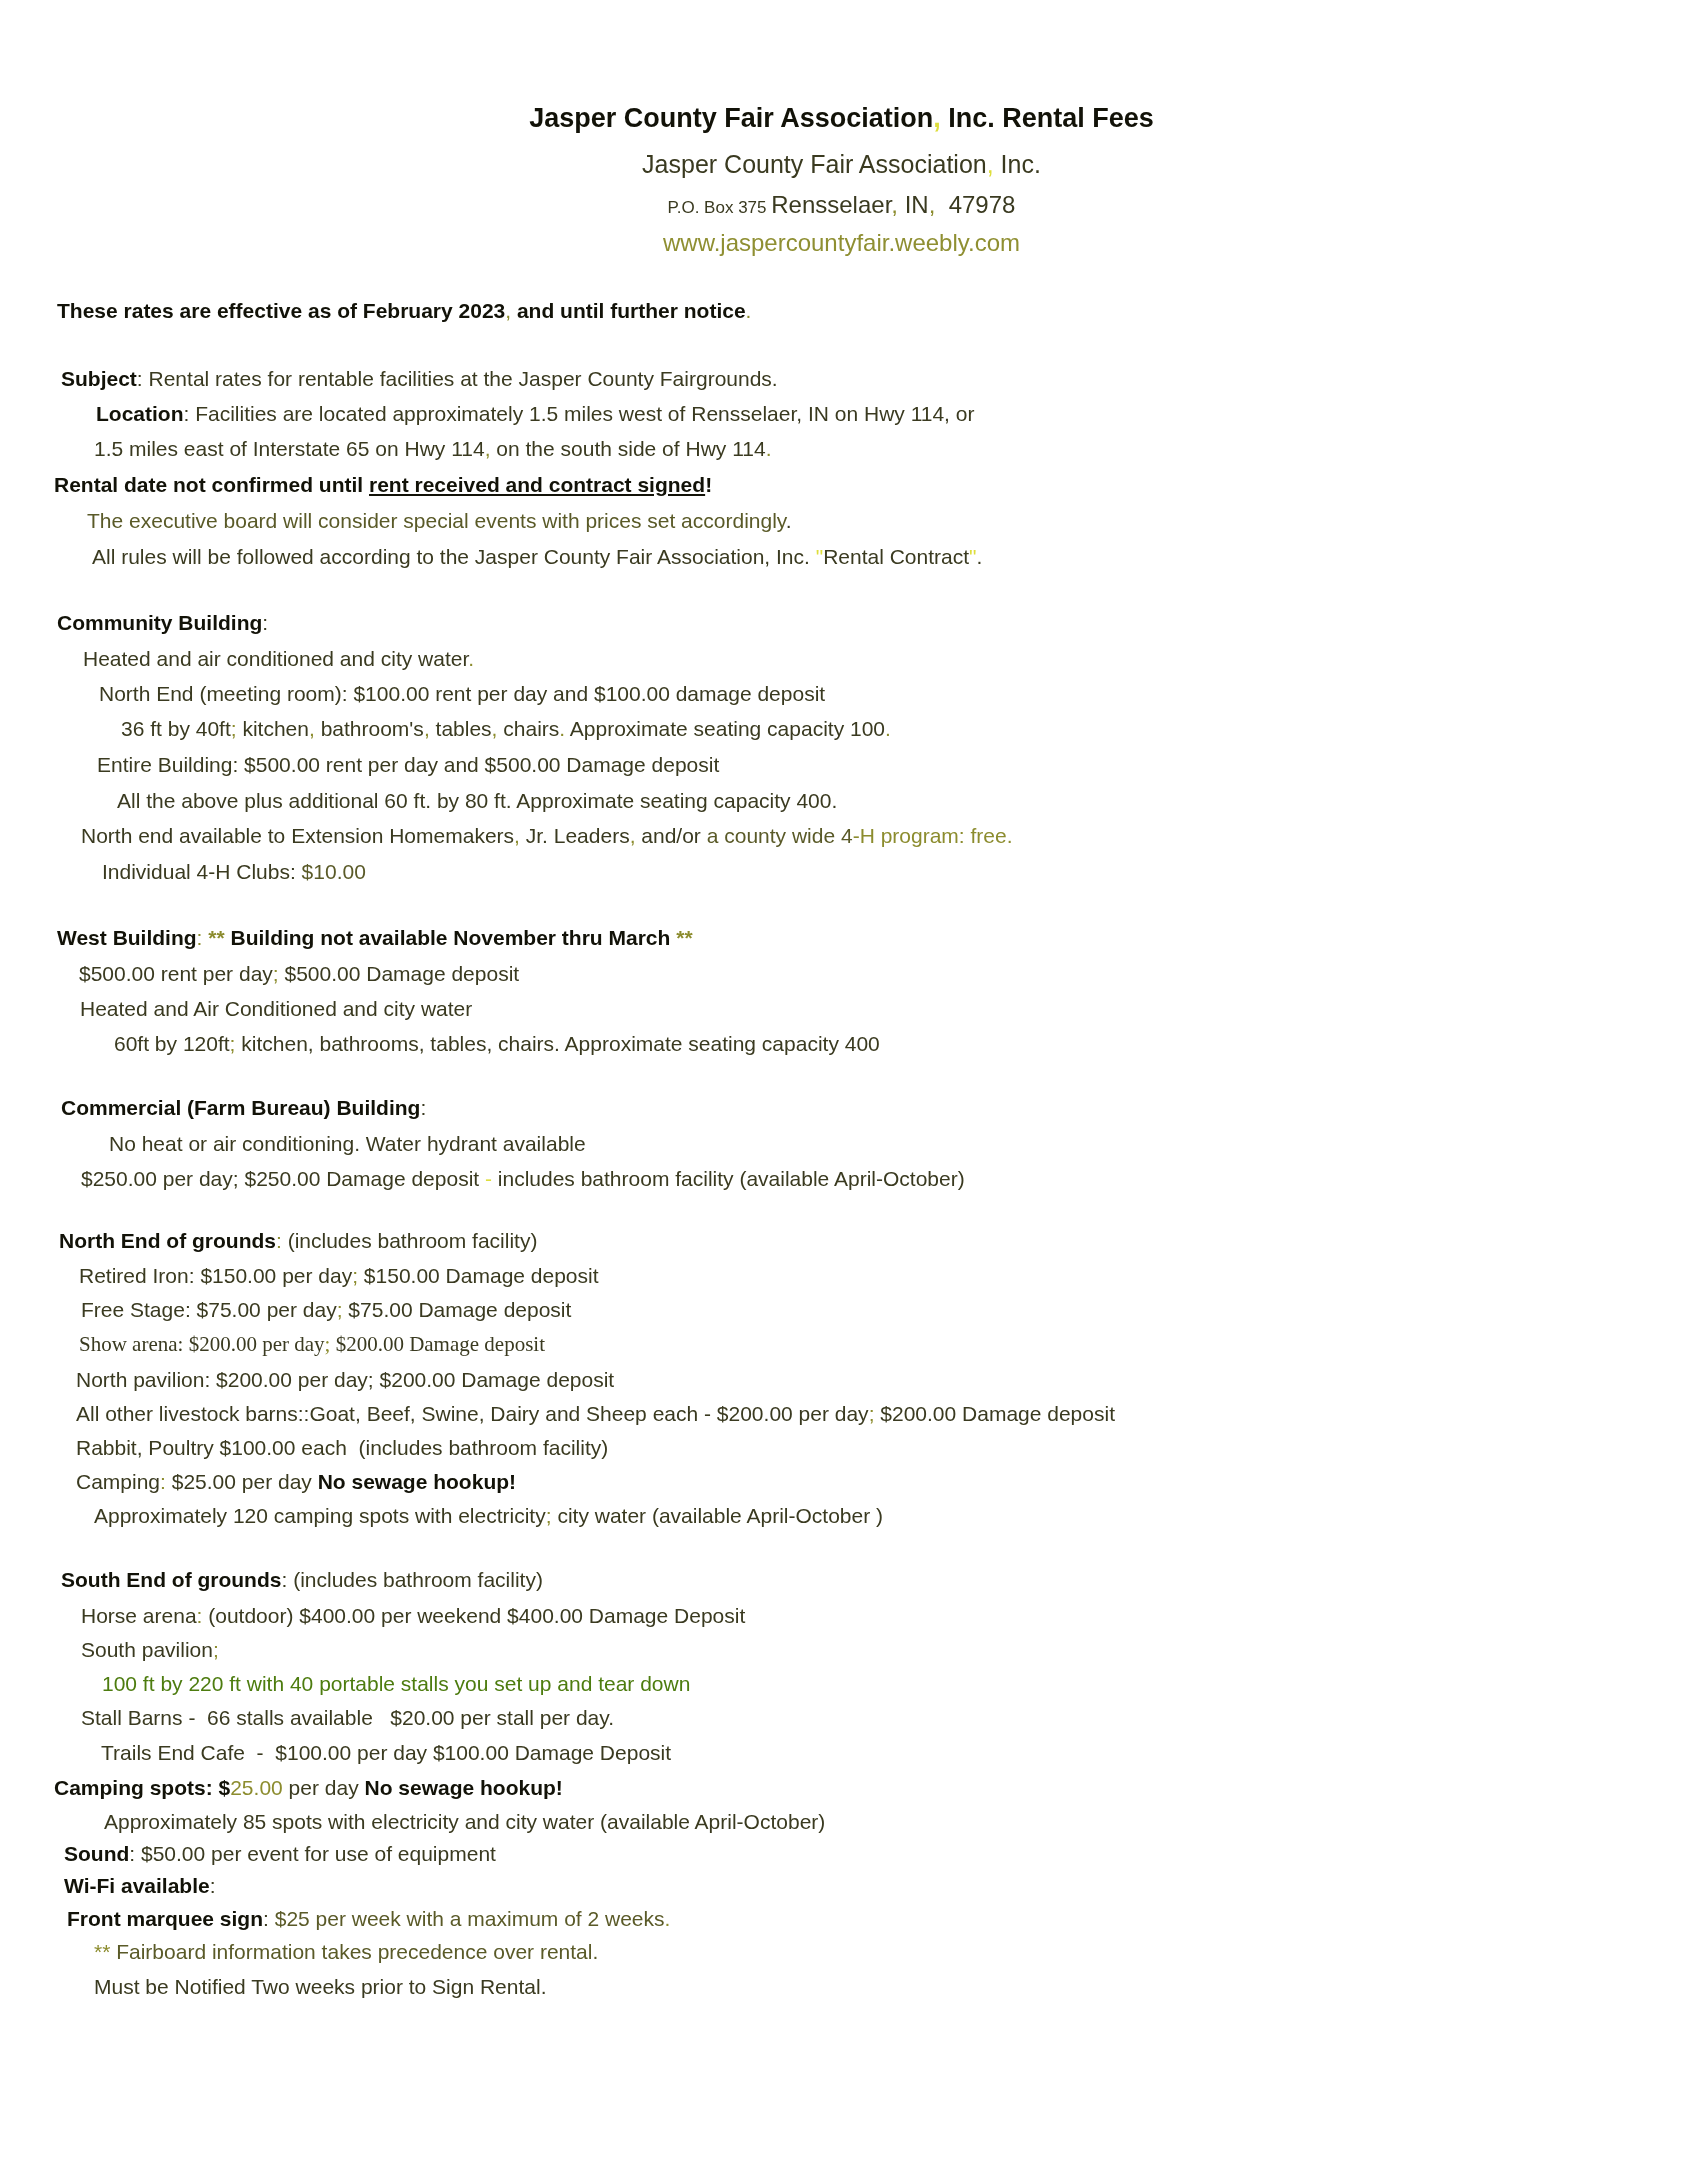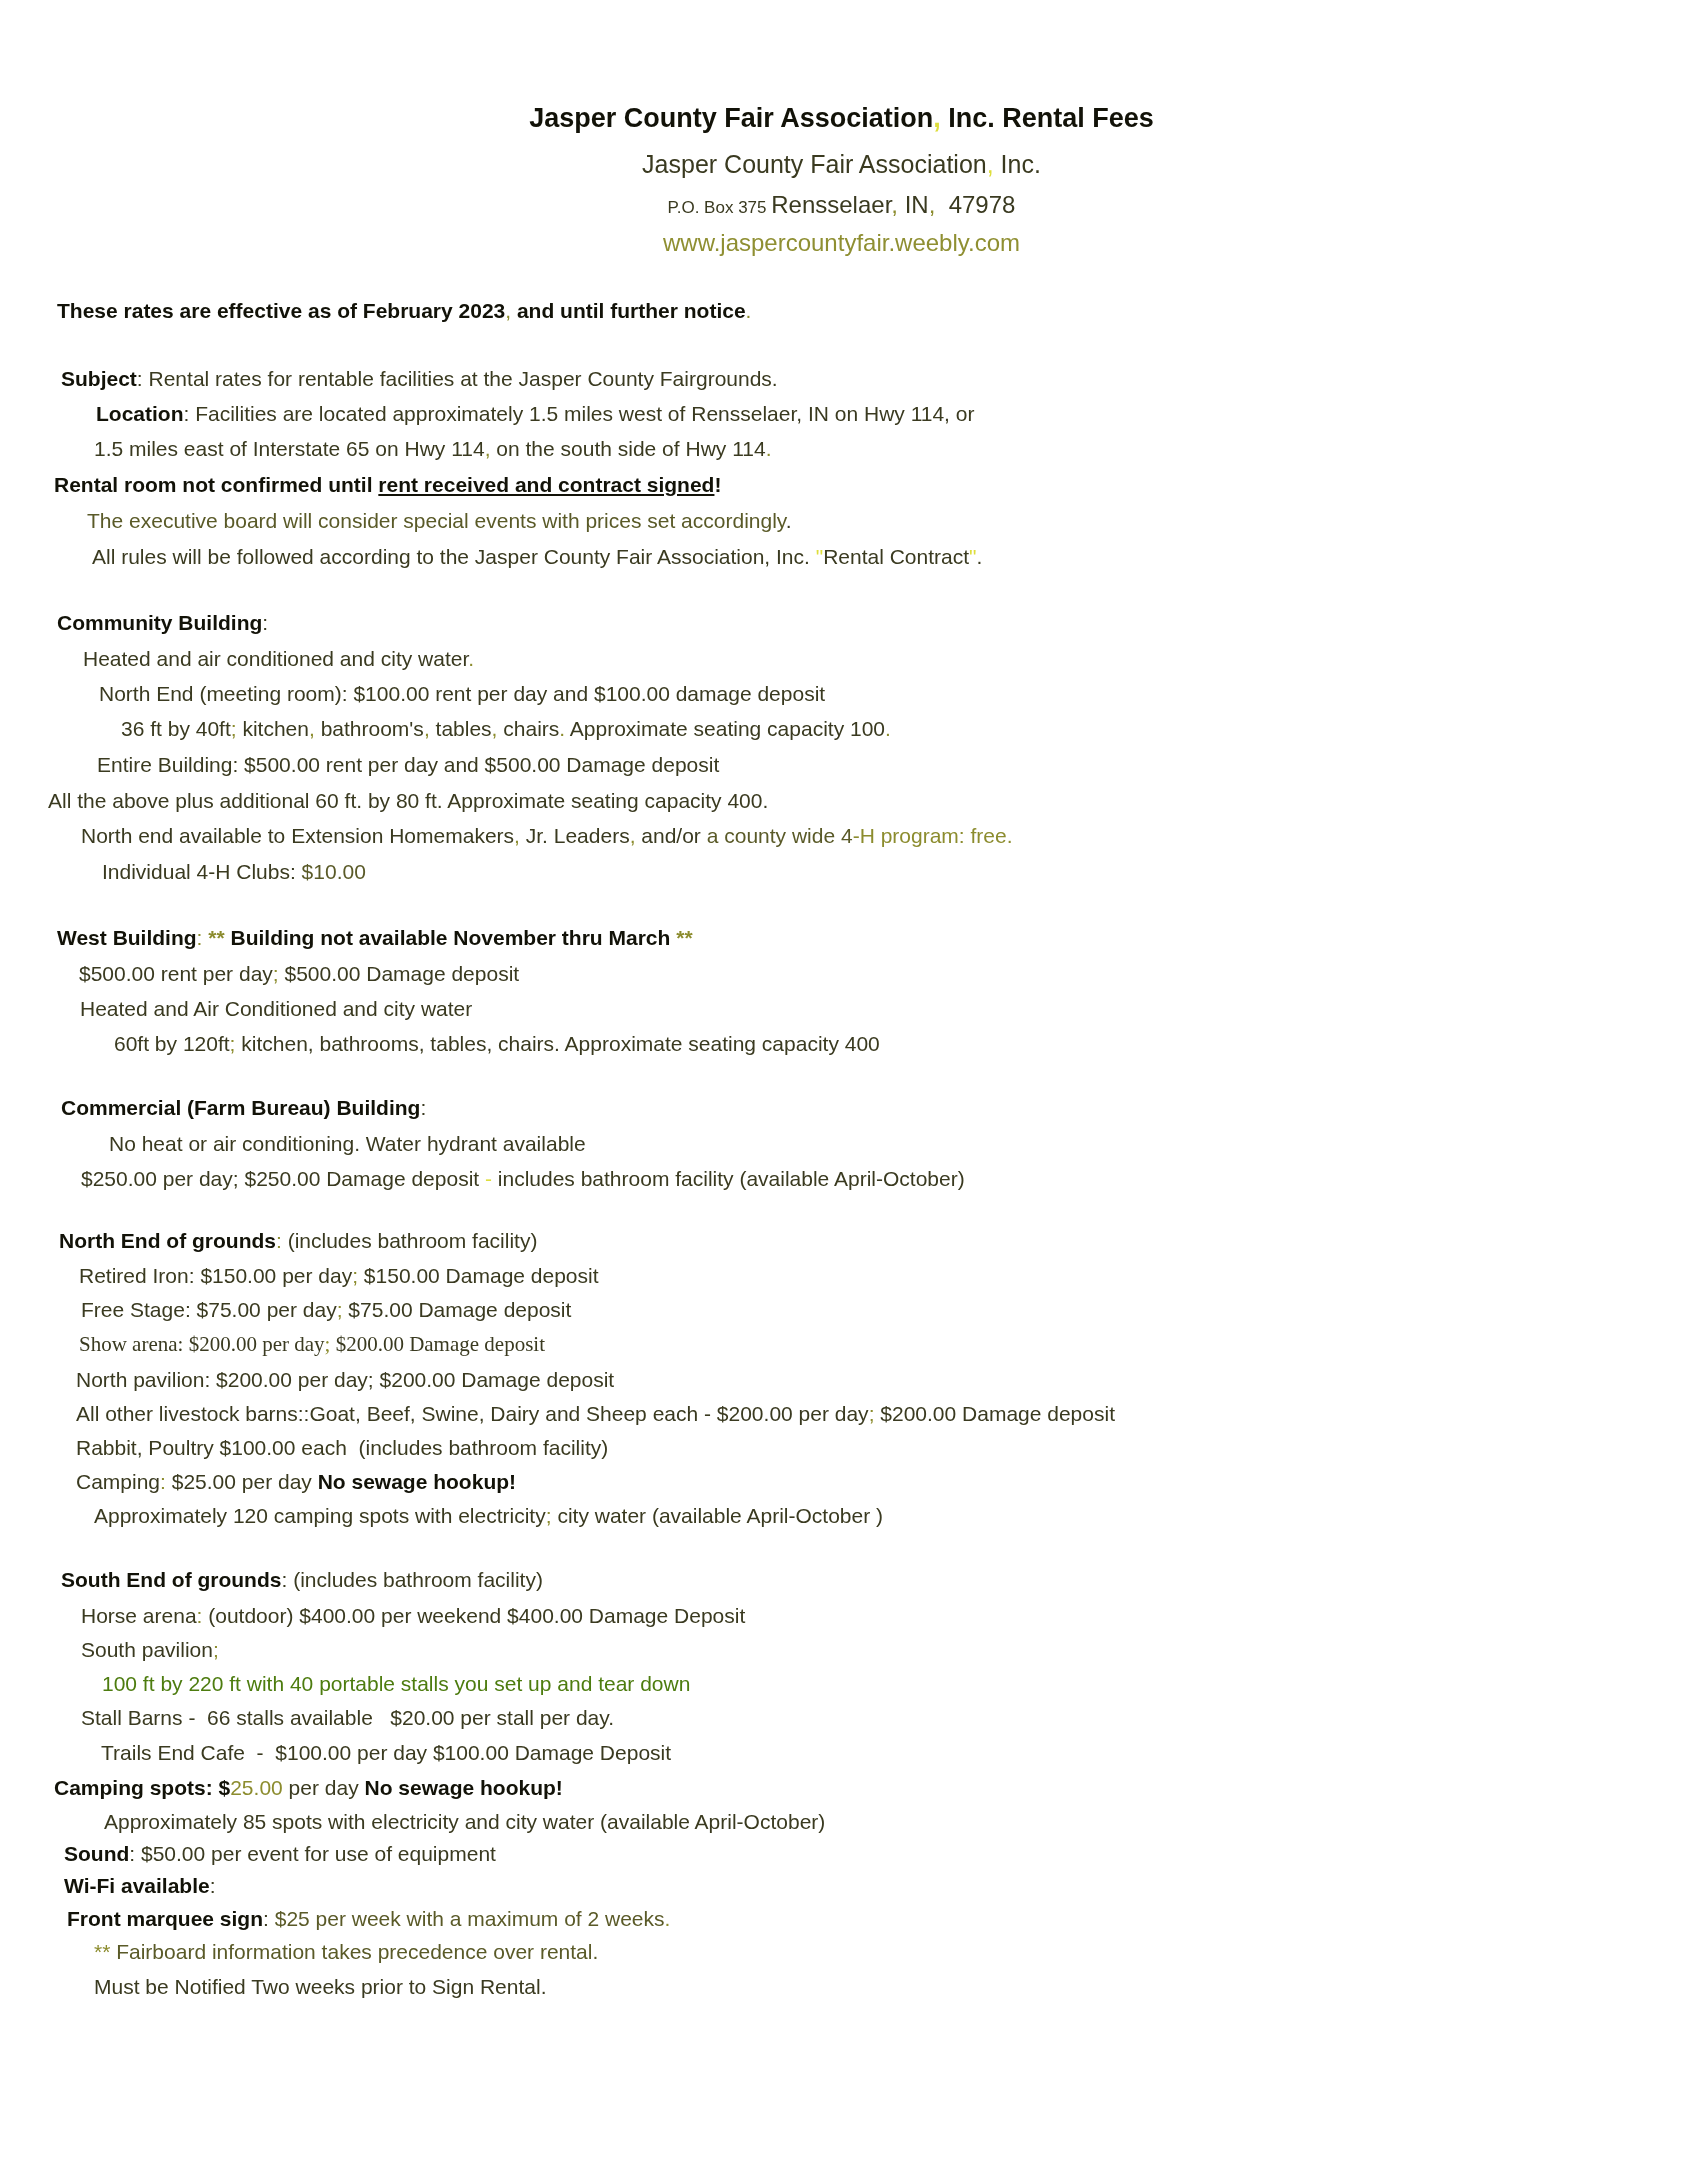--- a/index.html
+++ b/index.html
@@ -21,30 +21,30 @@
     <div class="line center" style="font-size: 27px; line-height: 46px;"><span class="b" style="color: rgb(18, 18, 8);">Jasper County Fair Association</span><span class="b" style="color: rgb(222, 222, 60);">,</span><span class="b" style="color: rgb(18, 18, 8);"> Inc. Rental Fees</span></div>
     <div class="line center" style="font-size: 25px; line-height: 47px;"><span style="color: rgb(58, 58, 32);">Jasper County Fair Association</span><span style="color: rgb(222, 222, 60);">,</span><span style="color: rgb(58, 58, 32);"> Inc.</span></div>
     <div class="line center" style="line-height: 34px;"><span style="color: rgb(58, 58, 32); font-size: 17px;">P.O. Box 375 </span><span style="color: rgb(58, 58, 32); font-size: 24px;">Rensselaer</span><span style="color: rgb(140, 140, 46); font-size: 24px;">,</span><span style="color: rgb(58, 58, 32); font-size: 24px;"> IN</span><span style="color: rgb(140, 140, 46); font-size: 24px;">,</span><span style="color: rgb(58, 58, 32); font-size: 24px;">  47978</span></div>
     <div class="line center" style="font-size: 24px; line-height: 36px;"><span style="color: rgb(143, 143, 50);">www.jaspercountyfair.weebly.com</span></div>
     <div class="spacer" style="height: 32px;"></div>
     <div class="line" style="padding-left: 57px; line-height: 35px;"><span class="b" style="color: rgb(18, 18, 8);">These rates are effective as of February 2023</span><span style="color: rgb(140, 140, 46);">,</span><span class="b" style="color: rgb(18, 18, 8);"> and until further notice</span><span style="color: rgb(140, 140, 46);">.</span></div>
     <div class="spacer" style="height: 33px;"></div>
     <div class="line" style="padding-left: 61px; line-height: 35px;"><span class="b" style="color: rgb(18, 18, 8);">Subject</span><span style="color: rgb(58, 58, 32);">: Rental rates for rentable facilities at the Jasper County Fairgrounds.</span></div>
     <div class="line" style="padding-left: 96px; line-height: 35px;"><span class="b" style="color: rgb(18, 18, 8);">Location</span><span style="color: rgb(58, 58, 32);">: Facilities are located approximately 1.5 miles west of Rensselaer, IN on Hwy 114, or</span></div>
     <div class="line" style="padding-left: 94px; line-height: 35px;"><span style="color: rgb(58, 58, 32);">1.5 miles east of Interstate 65 on Hwy 114</span><span style="color: rgb(140, 140, 46);">,</span><span style="color: rgb(58, 58, 32);"> on the south side of Hwy 114</span><span style="color: rgb(140, 140, 46);">.</span></div>
-    <div class="line" style="padding-left: 54px; line-height: 37px;"><span class="b" style="color: rgb(18, 18, 8);">Rental room not confirmed until </span><span class="b u" style="color: rgb(18, 18, 8);">rent received and contract signed</span><span class="b" style="color: rgb(18, 18, 8);">!</span></div>
+    <div class="line" style="padding-left: 54px; line-height: 37px;"><span class="b" style="color: rgb(18, 18, 8);">Rental date not confirmed until </span><span class="b u" style="color: rgb(18, 18, 8);">rent received and contract signed</span><span class="b" style="color: rgb(18, 18, 8);">!</span></div>
     <div class="line" style="padding-left: 87px; line-height: 36px;"><span style="color: rgb(90, 90, 40);">The executive board will consider special events with prices set accordingly</span><span style="color: rgb(58, 58, 32);">.</span></div>
     <div class="line" style="padding-left: 92px; line-height: 35px;"><span style="color: rgb(58, 58, 32);">All rules will be followed according to the Jasper County Fair Association, Inc. </span><span style="color: rgb(222, 222, 60);">"</span><span style="color: rgb(58, 58, 32);">Rental Contract</span><span style="color: rgb(222, 222, 60);">"</span><span style="color: rgb(58, 58, 32);">.</span></div>
     <div class="spacer" style="height: 31px;"></div>
     <div class="line" style="padding-left: 57px; line-height: 36px;"><span class="b" style="color: rgb(18, 18, 8);">Community Building</span><span style="color: rgb(58, 58, 32);">:</span></div>
     <div class="line" style="padding-left: 83px; line-height: 35px;"><span style="color: rgb(58, 58, 32);">Heated and air conditioned and city water</span><span style="color: rgb(140, 140, 46);">.</span></div>
     <div class="line" style="padding-left: 99px; line-height: 35px;"><span style="color: rgb(58, 58, 32);">North End (meeting room): $100.00 rent per day and $100.00 damage deposit</span></div>
     <div class="line" style="padding-left: 121px; line-height: 36px;"><span style="color: rgb(58, 58, 32);">36 ft by 40ft</span><span style="color: rgb(140, 140, 46);">;</span><span style="color: rgb(58, 58, 32);"> kitchen</span><span style="color: rgb(140, 140, 46);">,</span><span style="color: rgb(58, 58, 32);"> bathroom's</span><span style="color: rgb(140, 140, 46);">,</span><span style="color: rgb(58, 58, 32);"> tables</span><span style="color: rgb(140, 140, 46);">,</span><span style="color: rgb(58, 58, 32);"> chairs</span><span style="color: rgb(140, 140, 46);">. </span><span style="color: rgb(58, 58, 32);">Approximate seating capacity 100</span><span style="color: rgb(140, 140, 46);">.</span></div>
     <div class="line" style="padding-left: 97px; line-height: 36px;"><span style="color: rgb(58, 58, 32);">Entire Building: $500.00 rent per day and $500.00 Damage deposit</span></div>
-    <div class="line" style="padding-left: 48px; line-height: 35px;"><span style="color: rgb(58, 58, 32);">All the above plus additional 60 ft. by 80 ft. Approximate seating capacity 400.</span></div>
+    <div class="line" style="padding-left: 117px; line-height: 35px;"><span style="color: rgb(58, 58, 32);">All the above plus additional 60 ft. by 80 ft. Approximate seating capacity 400.</span></div>
     <div class="line" style="padding-left: 81px; line-height: 35px;"><span style="color: rgb(58, 58, 32);">North end available to Extension Homemakers</span><span style="color: rgb(140, 140, 46);">,</span><span style="color: rgb(58, 58, 32);"> Jr. Leaders</span><span style="color: rgb(140, 140, 46);">,</span><span style="color: rgb(58, 58, 32);"> and/or </span><span style="color: rgb(90, 90, 40);">a county wide 4</span><span style="color: rgb(140, 140, 46);">-H program: free</span><span style="color: rgb(140, 140, 46);">.</span></div>
     <div class="line" style="padding-left: 102px; line-height: 37px;"><span style="color: rgb(58, 58, 32);">Individual 4-H Clubs: </span><span style="color: rgb(90, 90, 40);">$10.00</span></div>
     <div class="spacer" style="height: 29px;"></div>
     <div class="line" style="padding-left: 57px; line-height: 37px;"><span class="b" style="color: rgb(18, 18, 8);">West Building</span><span style="color: rgb(140, 140, 46);">: </span><span class="b" style="color: rgb(140, 140, 46);">** </span><span class="b" style="color: rgb(18, 18, 8);">Building not available November thru March</span><span class="b" style="color: rgb(140, 140, 46);"> **</span></div>
     <div class="line" style="padding-left: 79px; line-height: 35px;"><span style="color: rgb(58, 58, 32);">$500.00 rent per day</span><span style="color: rgb(140, 140, 46);">;</span><span style="color: rgb(58, 58, 32);"> $500.00 Damage deposit</span></div>
     <div class="line" style="padding-left: 80px; line-height: 35px;"><span style="color: rgb(58, 58, 32);">Heated and Air Conditioned and city water</span></div>
     <div class="line" style="padding-left: 114px; line-height: 35px;"><span style="color: rgb(58, 58, 32);">60ft by 120ft</span><span style="color: rgb(140, 140, 46);">;</span><span style="color: rgb(58, 58, 32);"> kitchen, bathrooms, tables, chairs. Approximate seating capacity 400</span></div>
     <div class="spacer" style="height: 28px;"></div>
     <div class="line" style="padding-left: 61px; line-height: 37px;"><span class="b" style="color: rgb(18, 18, 8);">Commercial (Farm Bureau) Building</span><span style="color: rgb(58, 58, 32);">:</span></div>
     <div class="line" style="padding-left: 109px; line-height: 35px;"><span style="color: rgb(58, 58, 32);">No heat or air conditioning. Water hydrant available</span></div>

